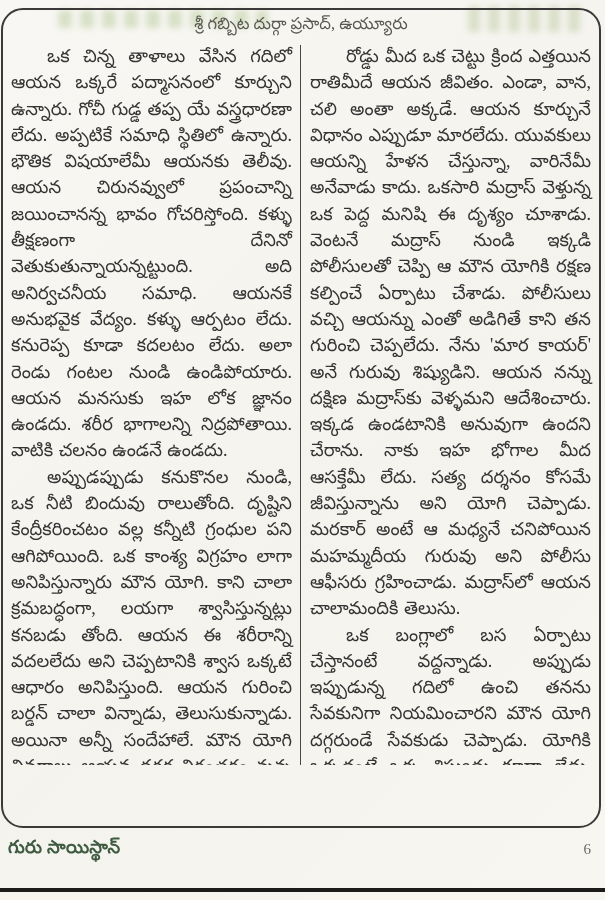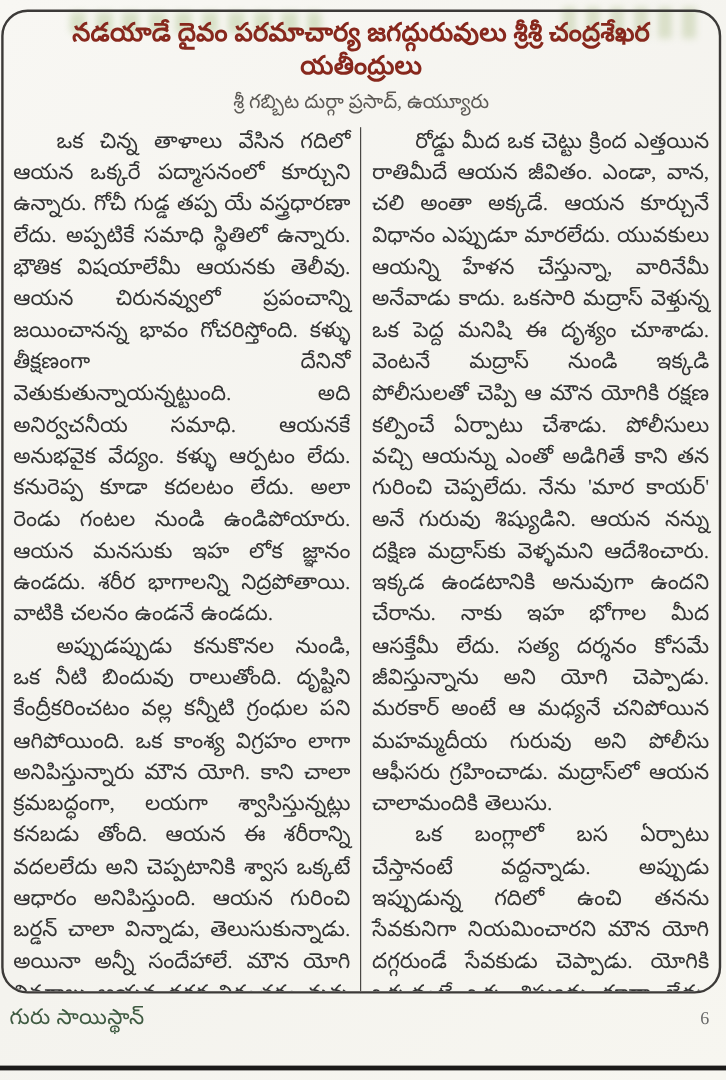--- a/index.html
+++ b/index.html
@@ -100,21 +100,21 @@
     bottom: 38px;
     height: 26px;
     display: flex;
     align-items: center;
     padding: 0 8px;
     box-sizing: border-box;
   }
   .footer .magazine {
     flex: 1;
     font-size: 18px;
-    font-weight: 400;
+    font-weight: 700;
     color: #3e5a41;
     letter-spacing: 0.3px;
   }
   .footer .pageno {
     flex: 0 0 auto;
     font-size: 15px;
     color: #6a6a6a;
     transform: translateX(-6px);
   }
   .footer .issue {
@@ -138,21 +138,20 @@
 </head>
 <body>
 
 <div class="page">
 
   <div class="bleed bleed-left"></div>
   <div class="bleed bleed-right"></div>
 
   <div class="frame">
 
-    <div class="main-title">నడయాడే దైవం పరమాచార్య జగద్గురువులు శ్రీశ్రీ చంద్రశేఖర యతీంద్రులు</div>
     <div class="byline">శ్రీ గబ్బిట దుర్గా ప్రసాద్, ఉయ్యూరు</div>
 
     <div class="columns">
       <div class="col col-left">
         <p>ఒక చిన్న తాళాలు వేసిన గదిలో ఆయన ఒక్కరే పద్మాసనంలో కూర్చుని ఉన్నారు. గోచీ గుడ్డ తప్ప యే వస్త్రధారణా లేదు. అప్పటికే సమాధి స్థితిలో ఉన్నారు. భౌతిక విషయాలేమీ ఆయనకు తెలీవు. ఆయన చిరునవ్వులో ప్రపంచాన్ని జయించానన్న భావం గోచరిస్తోంది. కళ్ళు తీక్షణంగా దేనినో వెతుకుతున్నాయన్నట్టుంది. అది అనిర్వచనీయ సమాధి. ఆయనకే అనుభవైక వేద్యం. కళ్ళు ఆర్పటం లేదు. కనురెప్ప కూడా కదలటం లేదు. అలా రెండు గంటల నుండి ఉండిపోయారు. ఆయన మనసుకు ఇహ లోక జ్ఞానం ఉండదు. శరీర భాగాలన్ని నిద్రపోతాయి. వాటికి చలనం ఉండనే ఉండదు.</p>
         <p>అప్పుడప్పుడు కనుకొనల నుండి, ఒక నీటి బిందువు రాలుతోంది. దృష్టిని కేంద్రీకరించటం వల్ల కన్నీటి గ్రంధుల పని ఆగిపోయింది. ఒక కాంశ్య విగ్రహం లాగా అనిపిస్తున్నారు మౌన యోగి. కాని చాలా క్రమబద్ధంగా, లయగా శ్వాసిస్తున్నట్లు కనబడు తోంది. ఆయన ఈ శరీరాన్ని వదలలేదు అని చెప్పటానికి శ్వాస ఒక్కటే ఆధారం అనిపిస్తుంది. ఆయన గురించి బర్డన్ చాలా విన్నాడు, తెలుసుకున్నాడు. అయినా అన్నీ సందేహాలే. మౌన యోగి వివరాలు ఆయన దగ్గర నిరంతరం వున్న అతన్ని అడిగాడు. అతను చెప్పటం ప్రారంభించాడు. స్వామి ఎప్పుడు వచ్చాడో, ఎక్కడి నుండి వచ్చాడో తెలీదు. ఎవరి గురించీ అడగరు. ఇక్కడికి వచ్చి ఎనిమిదేళ్ళు అయింది. అప్పుడప్పుడు కొబ్బరి చిప్పలో అన్నాన్ని అడిగి వేసింది తినేవాడు.</p>
       </div>
       <div class="divider"></div>
       <div class="col col-right">
         <p>రోడ్డు మీద ఒక చెట్టు క్రింద ఎత్తయిన రాతిమీదే ఆయన జీవితం. ఎండా, వాన, చలి అంతా అక్కడే. ఆయన కూర్చునే విధానం ఎప్పుడూ మారలేదు. యువకులు ఆయన్ని హేళన చేస్తున్నా, వారినేమీ అనేవాడు కాదు. ఒకసారి మద్రాస్ వెళ్తున్న ఒక పెద్ద మనిషి ఈ దృశ్యం చూశాడు. వెంటనే మద్రాస్ నుండి ఇక్కడి పోలీసులతో చెప్పి ఆ మౌన యోగికి రక్షణ కల్పించే ఏర్పాటు చేశాడు. పోలీసులు వచ్చి ఆయన్ను ఎంతో అడిగితే కాని తన గురించి చెప్పలేదు. నేను 'మార కాయర్' అనే గురువు శిష్యుడిని. ఆయన నన్ను దక్షిణ మద్రాస్‌కు వెళ్ళమని ఆదేశించారు. ఇక్కడ ఉండటానికి అనువుగా ఉందని చేరాను. నాకు ఇహ భోగాల మీద ఆసక్తేమీ లేదు. సత్య దర్శనం కోసమే జీవిస్తున్నాను అని యోగి చెప్పాడు. మరకార్ అంటే ఆ మధ్యనే చనిపోయిన మహమ్మదీయ గురువు అని పోలీసు ఆఫీసరు గ్రహించాడు. మద్రాస్‌లో ఆయన చాలామందికి తెలుసు.</p>

